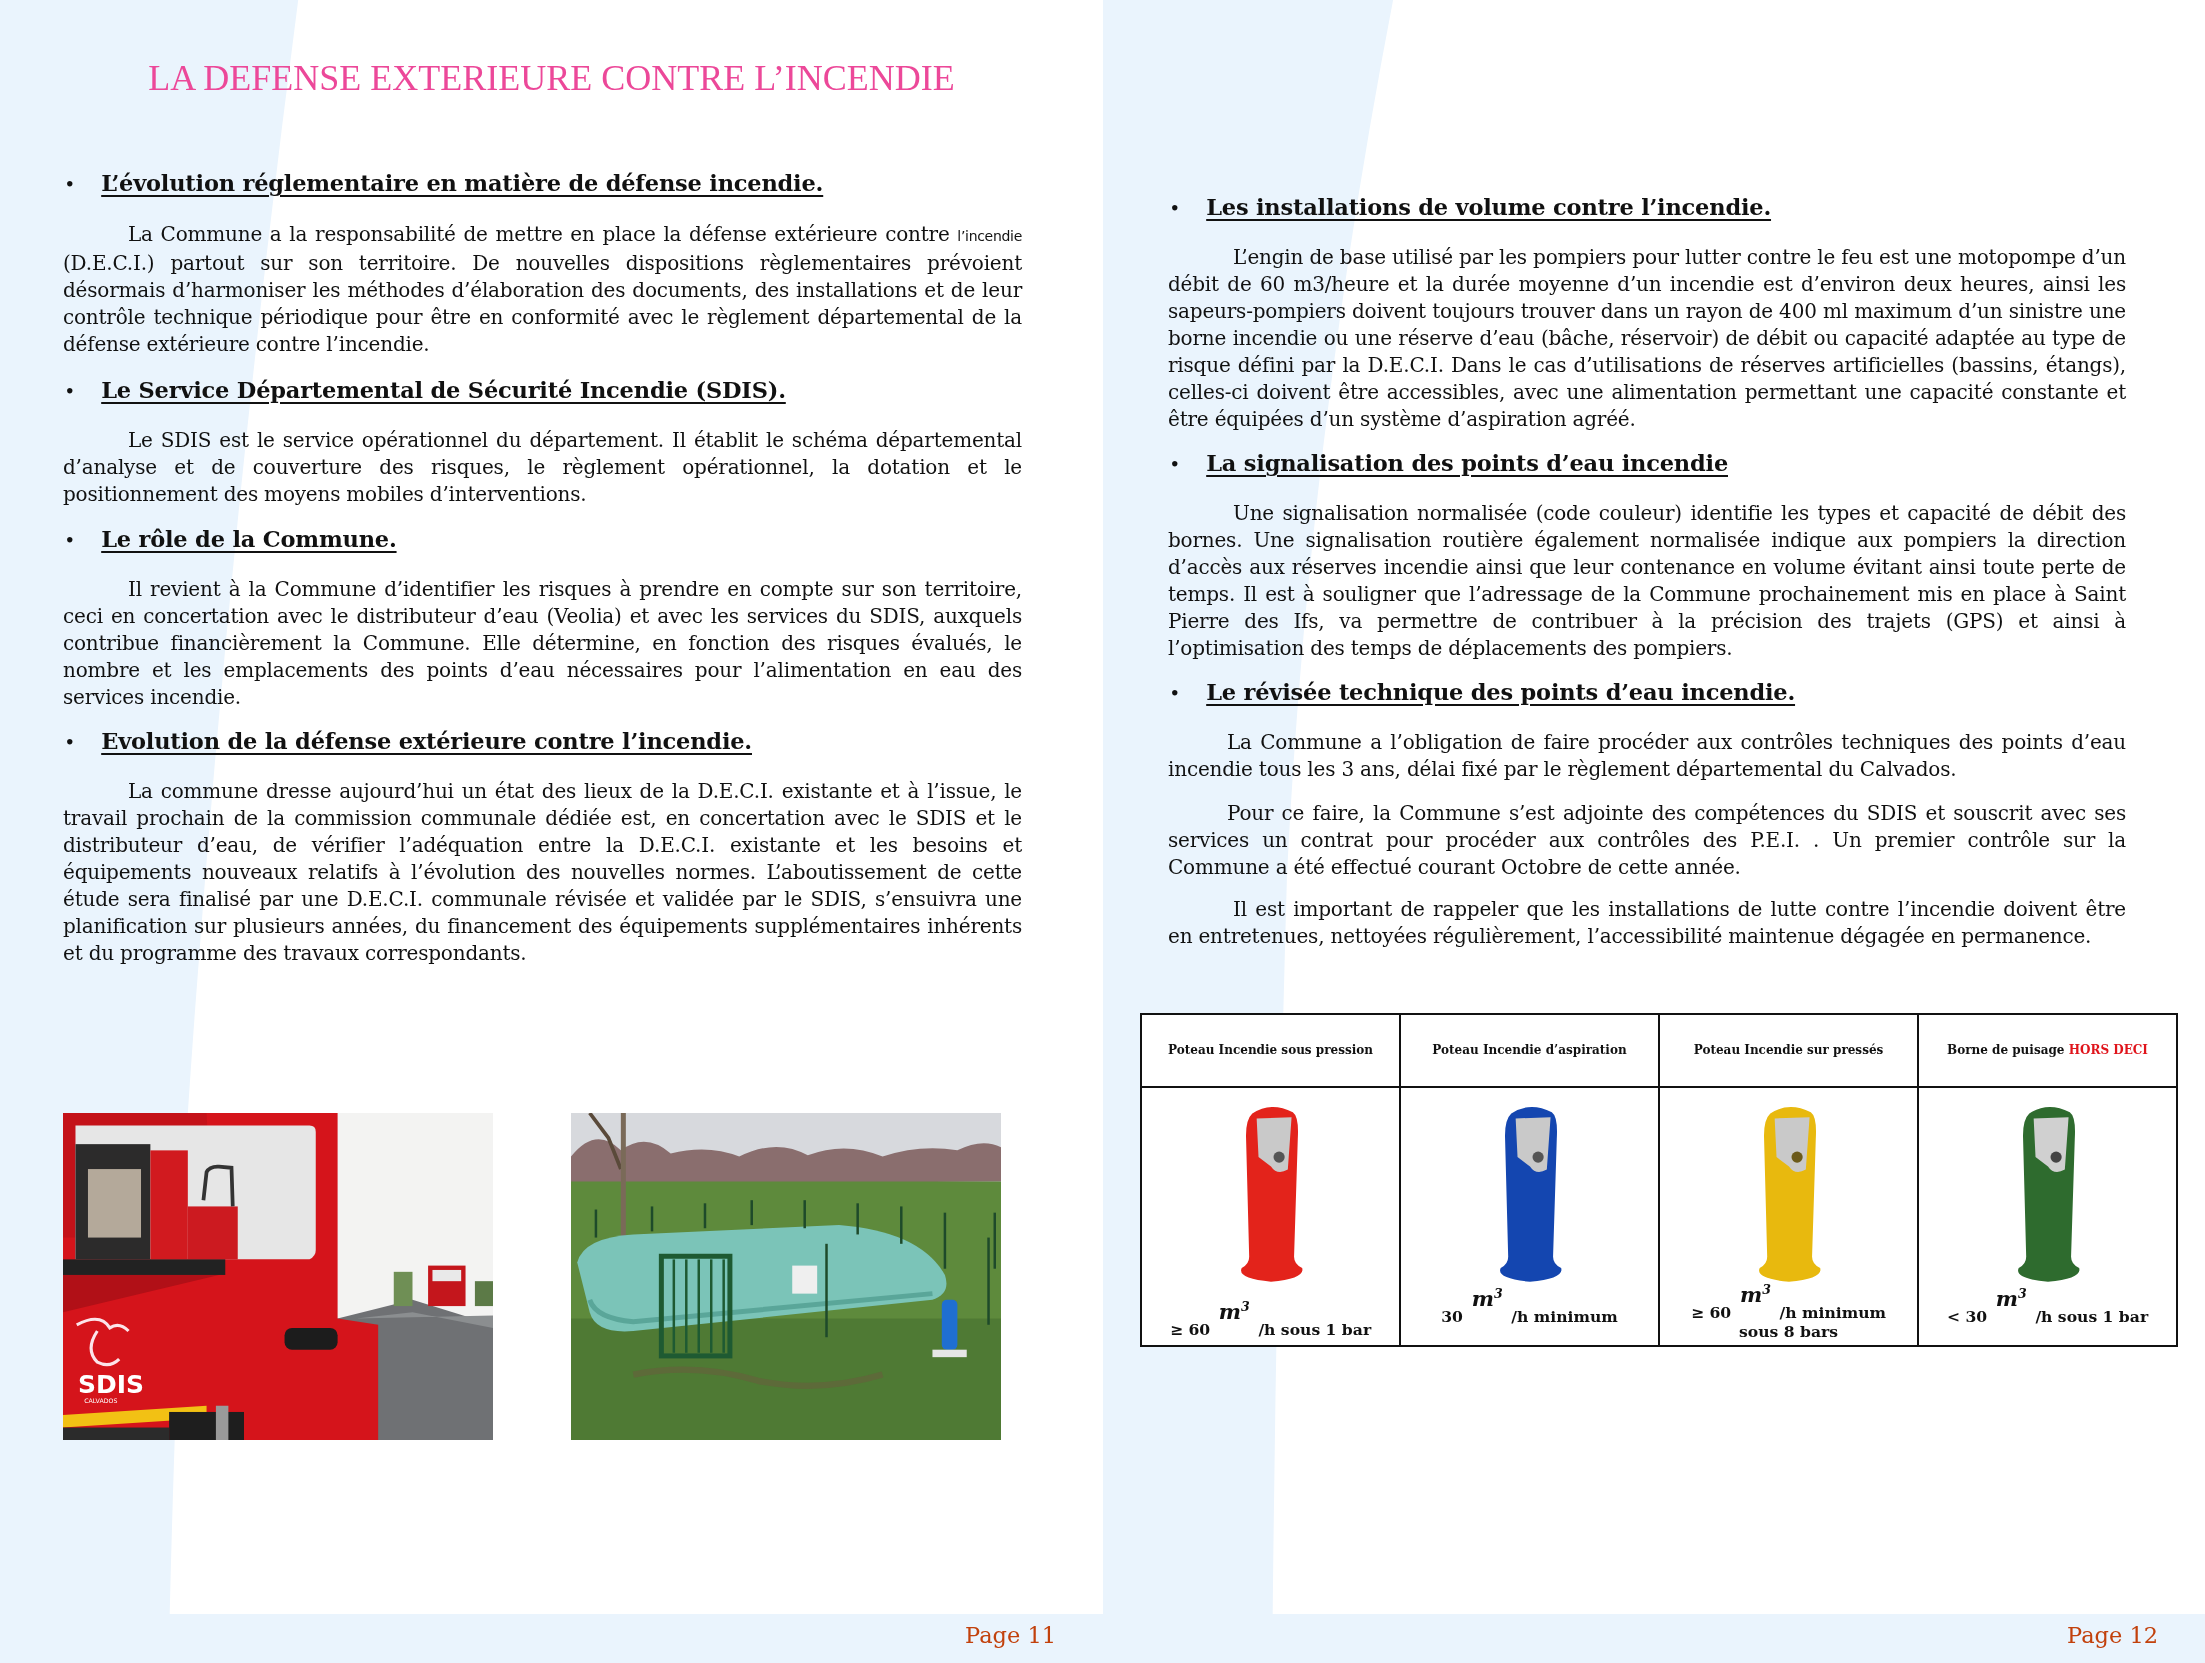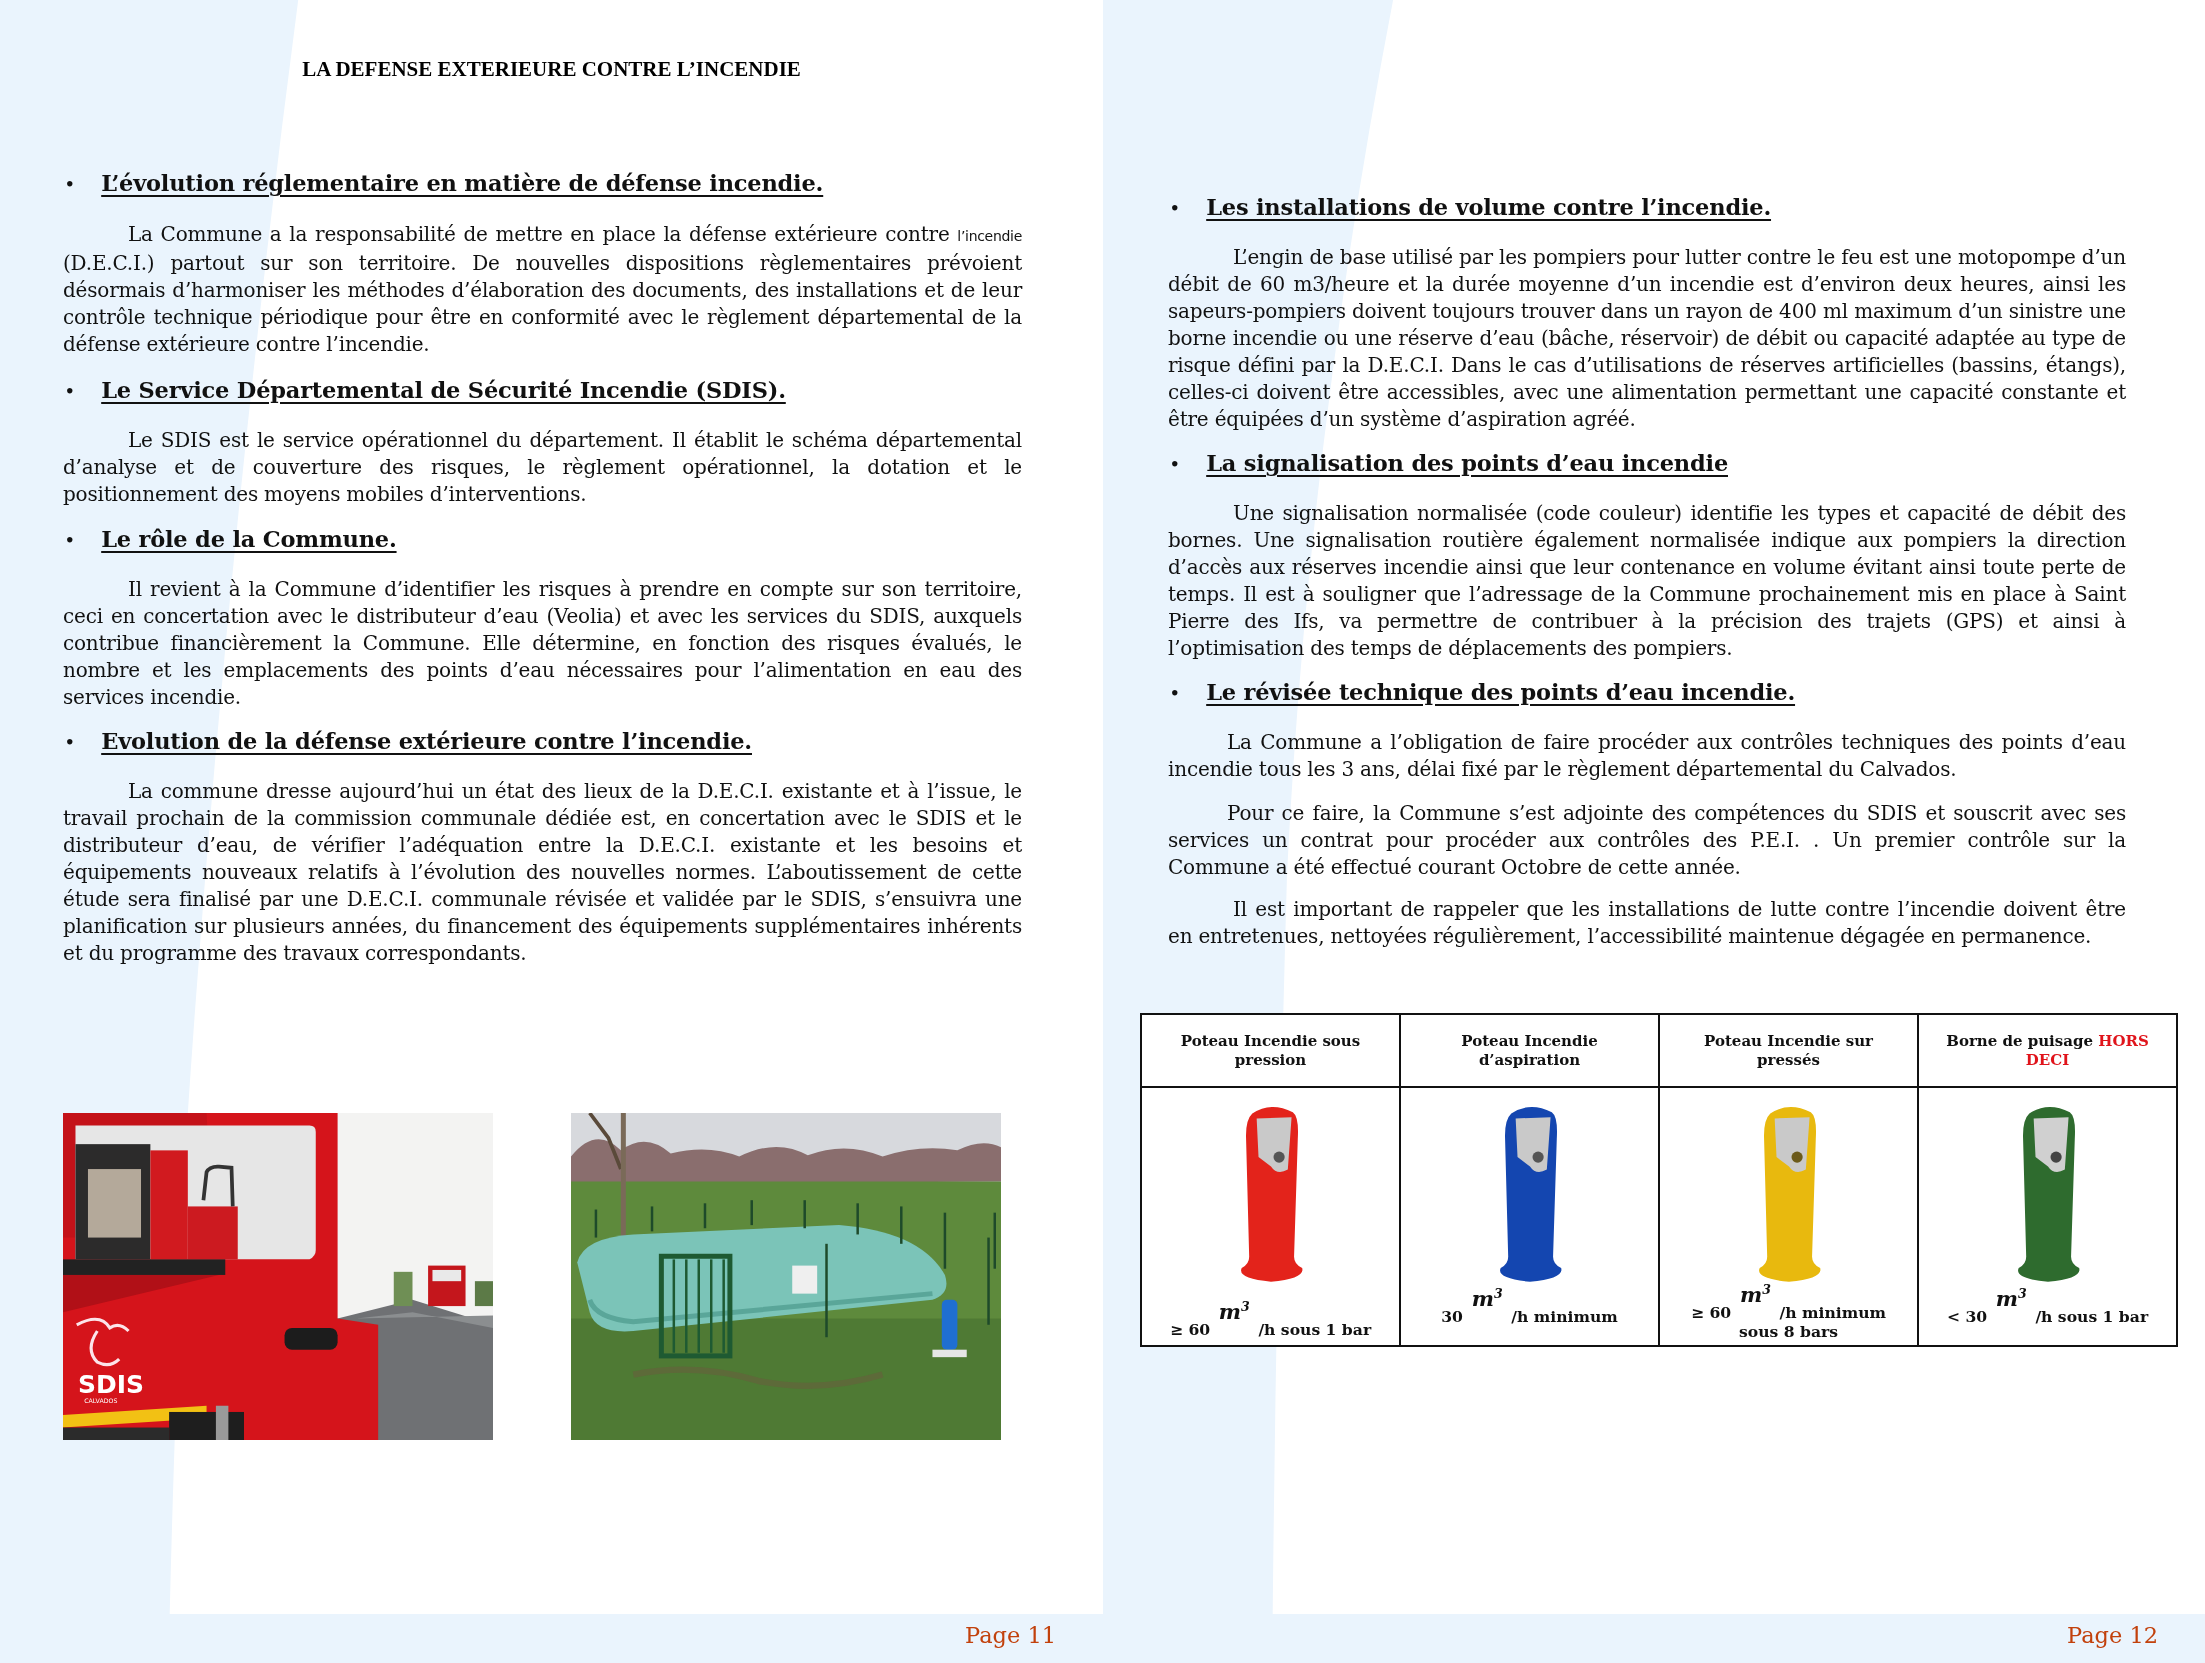--- a/index.html
+++ b/index.html
@@ -8,21 +8,21 @@
     background: #ffffff;
     font-family: "DejaVu Serif", "Liberation Serif", serif;
     color: #111;
   }
   .page { position: absolute; top: 0; height: 1664px; width: 1103px; overflow: hidden; background: #fff; }
   .page.left { left: 0; }
   .page.right { left: 1103px; }
   .bg-svg { position: absolute; left: 0; top: 0; width: 1103px; height: 1664px; }
   .title {
     position: absolute; left: 0; width: 1103px; top: 57px; text-align: center;
-    font-family: "Liberation Serif", serif; font-size: 21px; letter-spacing: 0px; color: #000000; font-weight: bold;
+    font-family: "Liberation Serif", serif; font-size: 36px; letter-spacing: 0px; color: #ec4899;
   }
   .col { position: absolute; }
   .left .col { left: 63px; width: 959px; }
   .right .col { left: 65px; width: 958px; }
   .heading {
     position: absolute; left: 0; right: 0; display: flex; align-items: baseline;
     font-family: "DejaVu Serif", serif; font-weight: bold; font-size: 22.5px; line-height: 27.4px;
   }
   .heading .bullet { width: 37px; font-size: 18.7px; font-weight: normal; padding-left: 1.2px; }
   .heading .htext { text-decoration: underline; text-decoration-thickness: 1.9px; text-underline-offset: 3.7px; letter-spacing: -0.2px; }
@@ -38,21 +38,21 @@
   .photo { position: absolute; overflow: hidden; }
   .photo svg { width: 100%; height: 100%; display: block; }
   .deci-table {
     position: absolute; left: 37px; top: 1013px; width: 1038px; height: 334px;
     border-collapse: collapse; background: #fff; table-layout: fixed;
   }
   .deci-table td, .deci-table th {
     border: 2.5px solid #111; padding: 0; vertical-align: top; text-align: center;
     font-family: "DejaVu Serif", serif; font-weight: bold; color: #111;
   }
-  .deci-table th { height: 71px; font-size: 15px; line-height: 18.7px; vertical-align: middle; padding: 0 15px; }
+  .deci-table th { height: 71px; font-size: 12px; line-height: 18.7px; vertical-align: middle; padding: 0 15px; }
   .deci-table td { height: 256px; position: relative; }
   .red { color: #e0141b; }
   .hydrant { position: absolute; left: 50%; top: 12.5px; width: 106px; height: 187px; margin-left: -53px; }
   .flow {
     position: absolute; left: 0; right: 0; bottom: 5px; font-size: 15.6px; line-height: 18.7px;
     font-weight: bold; text-align: center;
   }
   .flow .m3 { font-family: "DejaVu Serif", serif; font-style: italic; font-size: 21px; position: relative; top: -16px; margin: 0 8.7px; }
   .flow .m3 sup { font-size: 12.5px; }
 </style>

